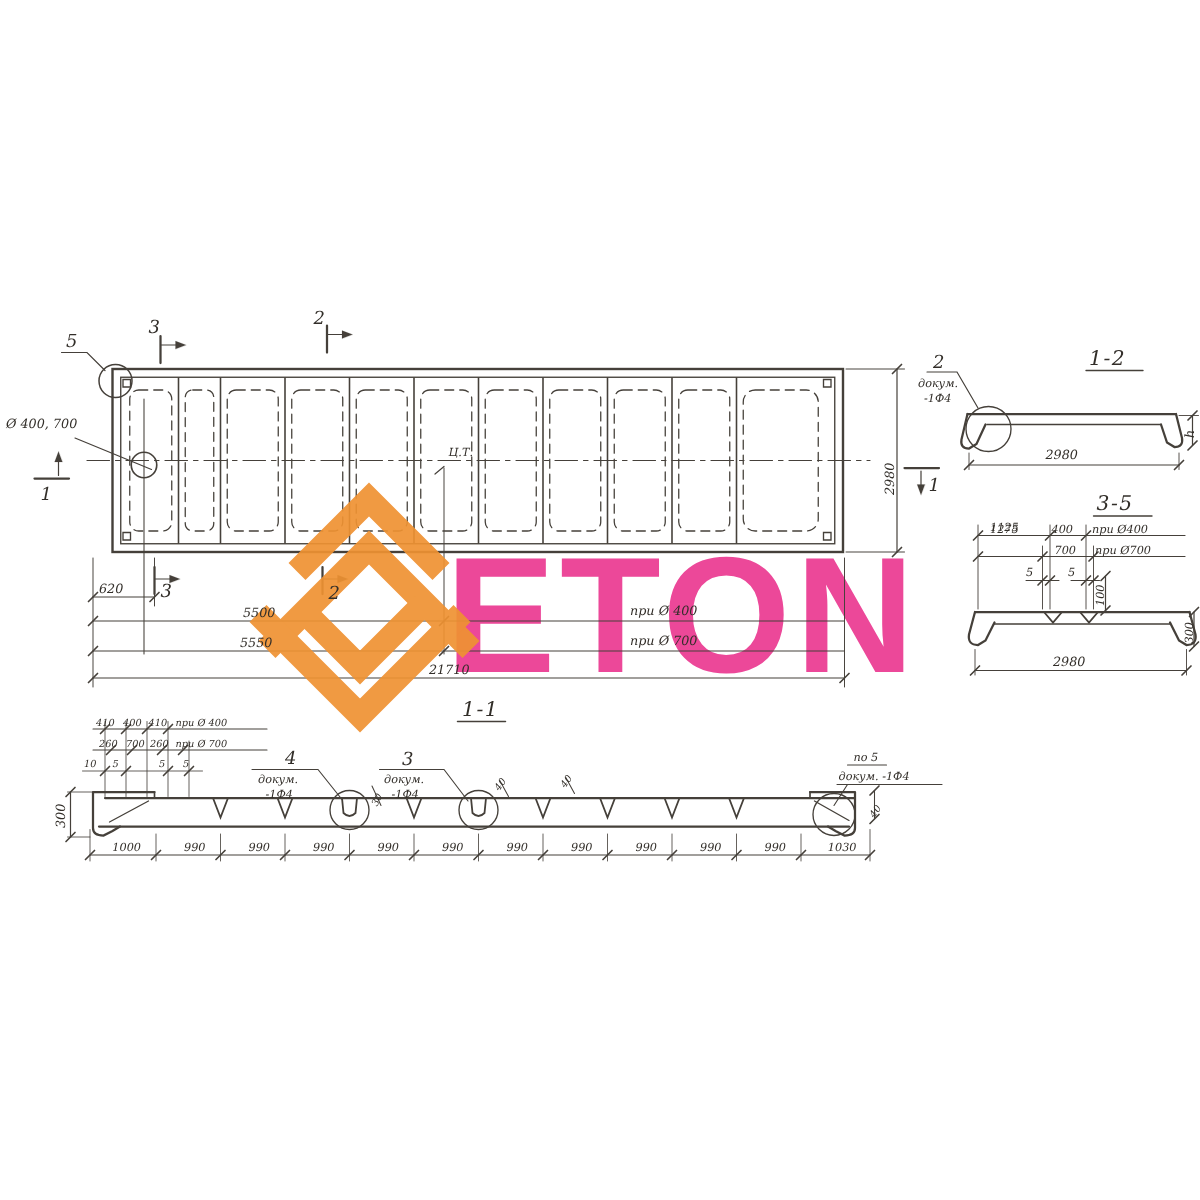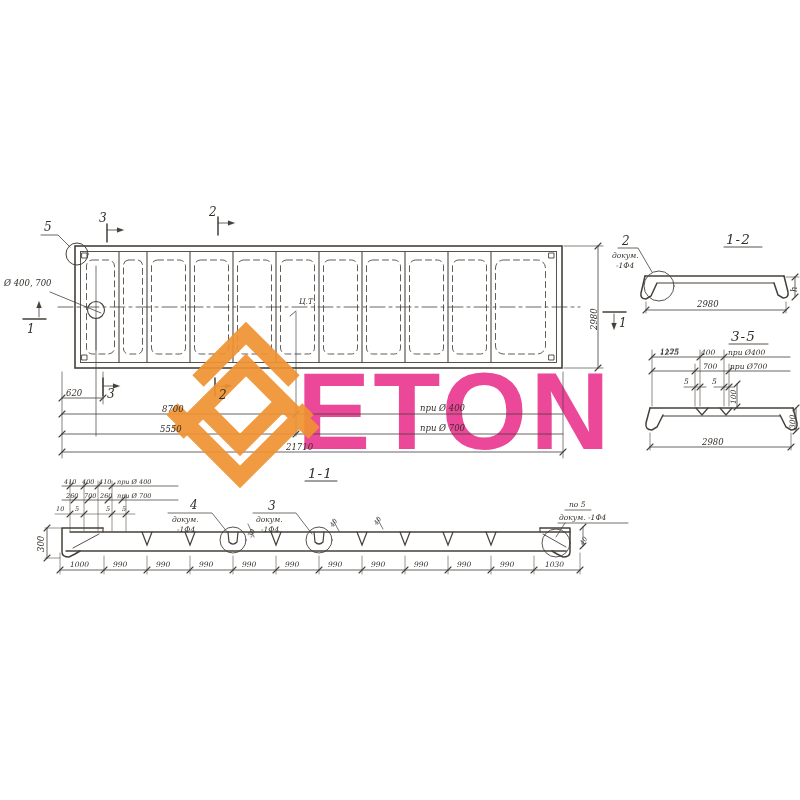--- a/index.html
+++ b/index.html
@@ -16,21 +16,21 @@
              letter-spacing:26px;line-height:1;}
   .t,.ts,.tx,.tm,.tt{position:absolute;z-index:5;color:#322e29;white-space:nowrap;line-height:1;}
   .t {font:italic 8.5px "DejaVu Serif", serif;}
   .ts{font:italic 7.5px "DejaVu Serif", serif;}
   .tx{font:italic 6.5px "DejaVu Serif", serif;}
   .tm{font:italic 12px  "DejaVu Serif", serif;}
   .tt{font:italic 13.5px "DejaVu Serif", serif;letter-spacing:1px;}
   .rot {transform-origin:0 0;transform:rotate(-90deg);}
   .sl  {transform-origin:0 0;transform:rotate(-55deg);}
   .sl60{transform-origin:0 0;transform:rotate(-62deg);}
-  .ctr{text-align:left;}
+  .ctr{text-align:right;}
 </style>
 </head>
 <body>
 
 <div id="canvas">
 
   <div class="wm-back">ETON</div>
 
   <svg class="lines" width="800" height="800" viewBox="0 0 800 800">
     <g stroke="#45403a" fill="none" stroke-linecap="round">
@@ -162,21 +162,21 @@
   <span class="tm" style="left:44px;top:220px">5</span>
   <span class="tm" style="left:99px;top:211px">3</span>
   <span class="tm" style="left:209px;top:205px">2</span>
   <span class="t" style="left:4px;top:278px">Ø 400, 700</span>
   <span class="tm" style="left:27px;top:322px">1</span>
   <span class="ts" style="left:299px;top:297px">Ц.Т.</span>
   <span class="tm" style="left:619px;top:316px">1</span>
   <span class="t" style="left:66px;top:388px">620</span>
   <span class="tm" style="left:107px;top:387px">3</span>
   <span class="tm" style="left:219px;top:388px">2</span>
-  <span class="t" style="left:162px;top:404px">8700</span>
+  <span class="t" style="left:162px;top:404px">5500</span>
   <span class="t" style="left:420px;top:403px">при Ø 400</span>
   <span class="t" style="left:160px;top:424px">5550</span>
   <span class="t" style="left:420px;top:423px">при Ø 700</span>
   <span class="t" style="left:286px;top:442px">21710</span>
   <span class="t rot" style="left:589px;top:330px">2980</span>
 
   <span class="tt" style="left:726px;top:231px">1-2</span>
   <span class="tm" style="left:622px;top:234px">2</span>
   <span class="ts" style="left:612px;top:251px">докум.</span>
   <span class="ts" style="left:616px;top:261px">-1Ф4</span>

